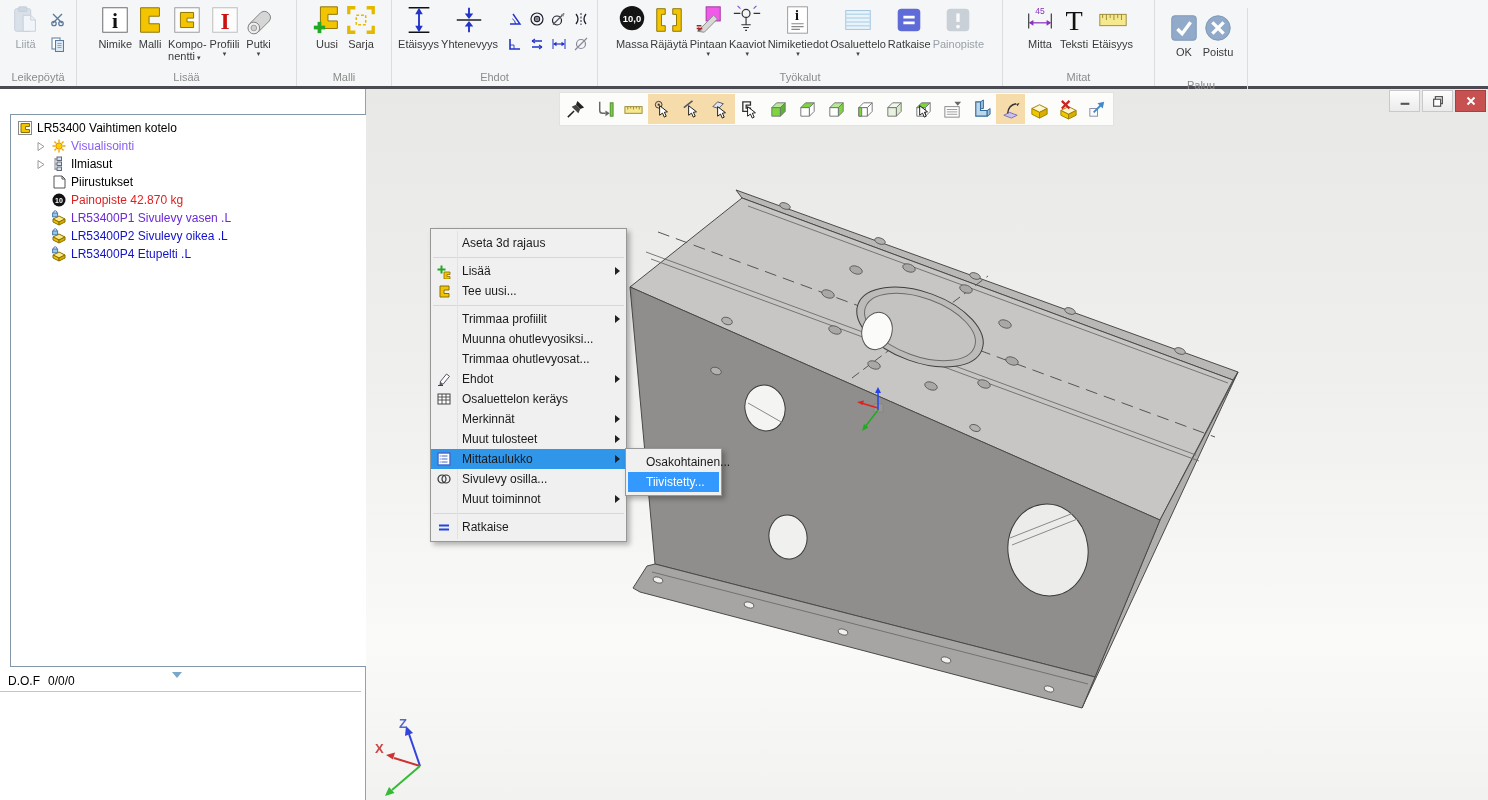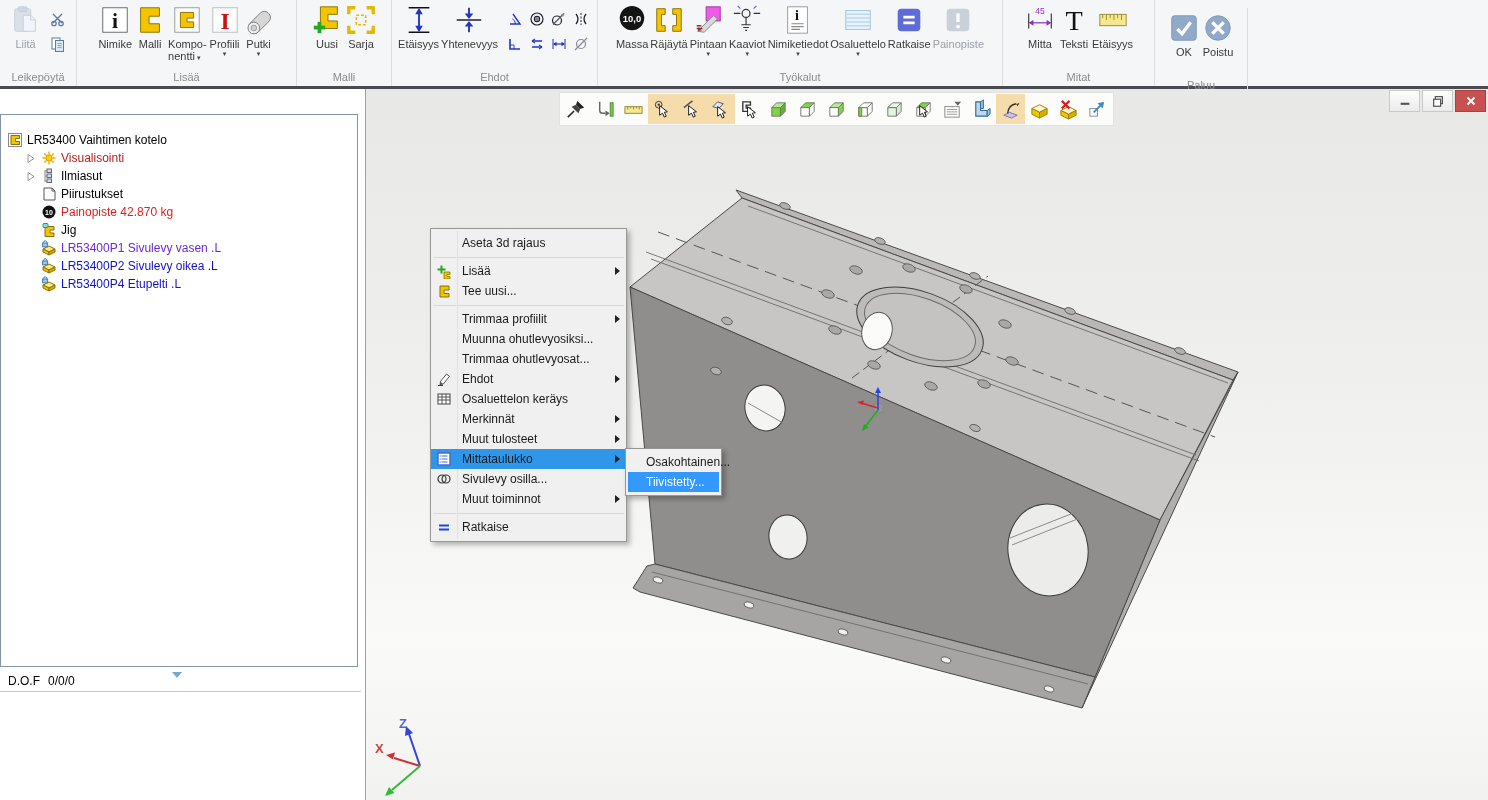--- a/index.html
+++ b/index.html
@@ -24,22 +24,22 @@
   .cond-grid { display:grid; grid-template-columns:repeat(4,22px); grid-auto-rows:25px;
                margin-left:5px; padding-top:5px; align-items:center; justify-items:center; }
   .ic { display:inline-block; }
   .ic svg { width:100%; height:100%; display:block; }
 
   
   #sidepanel { position:absolute; left:0; top:89px; width:366px; height:711px; background:#fff;
                border-right:1px solid #9aa0a6; }
   #panel-header { height:22px; background:linear-gradient(#e3eef9,#c2d8ec); border-bottom:1px solid #a8c0d6;
                   font-size:12px; color:#111; padding-left:6px; line-height:22px; }
-  #tree-box { position:absolute; left:0; top:25px; width:358px; height:553px;
-              border:1px solid #8296a8; background:#fff; overflow:hidden; padding-top:16px; }
+  #tree-box { position:absolute; left:10px; top:25px; width:358px; height:553px;
+              border:1px solid #8296a8; background:#fff; overflow:hidden; padding-top:4px; }
   .trow { height:18px; display:flex; align-items:center; font-size:12px; gap:4px; padding-left:6px; cursor:default; }
   .texp { width:13px; display:flex; justify-content:center; align-items:center; flex-shrink:0; }
   .tind { width:13px; flex-shrink:0; }
   #dof-bar { position:absolute; left:0; top:581px; width:361px; height:22px; background:#fff;
              border-bottom:1px solid #c5c5c5; font-size:12px; line-height:22px; padding-left:8px; }
   #dof-bar span { margin-right:8px; }
   #dof-splitter { position:absolute; left:172px; top:2px; width:0; height:0; margin:0;
                   border-left:5px solid transparent; border-right:5px solid transparent; border-top:6px solid #7ba7c8; }
 
   
@@ -415,21 +415,21 @@
             <svg width="8" height="9" viewBox="0 0 8 9">
               <path d="M1 0.5 L7 4.5 L1 8.5 Z" fill="none" stroke="#9a9a9a"></path>
             </svg>
           </span>
           <span class="ic" style="width: 16px; height: 16px;">
             <svg viewBox="0 0 16 16">
               <circle cx="8" cy="8" r="3.2" fill="#ffd000" stroke="#e09000"></circle>
               <path d="M8 1.5 V4 M8 12 v2.5 M1.5 8 H4 M12 8 h2.5 M3.4 3.4 L5.2 5.2 M10.8 10.8 l1.8 1.8 M12.6 3.4 L10.8 5.2 M5.2 10.8 l-1.8 1.8" stroke="#f0a800" stroke-width="1.4"></path>
             </svg>
           </span>
-          <span style="color: #b91c1c;">Visualisointi</span>
+          <span style="color: #8b5cf6;">Visualisointi</span>
         </div>
         <div class="trow">
           <span class="tind"></span>
           <span class="texp">
             <svg width="8" height="9" viewBox="0 0 8 9">
               <path d="M1 0.5 L7 4.5 L1 8.5 Z" fill="none" stroke="#9a9a9a"></path>
             </svg>
           </span>
           <span class="ic" style="width: 16px; height: 16px;">
             <svg viewBox="0 0 16 16">
@@ -455,31 +455,20 @@
         <div class="trow">
           <span class="tind"></span>
           <span class="texp"></span>
           <span class="ic" style="width: 16px; height: 16px;">
             <svg viewBox="0 0 16 16">
               <circle cx="8" cy="8" r="6.5" fill="#111"></circle>
               <text x="8" y="10.8" font-size="7" font-weight="bold" text-anchor="middle" fill="#fff">10</text>
             </svg>
           </span>
           <span style="color: rgb(221, 34, 34);">Painopiste 42.870 kg</span>
-        </div>
-        <div class="trow">
-          <span class="tind"></span>
-          <span class="texp"></span>
-          <span class="ic" style="width: 16px; height: 16px;">
-            <svg viewBox="0 0 16 16">
-              <path d="M4 4.5 h9 v3.5 H9 v3 h4 v3.5 H4 z" fill="#f3c500" stroke="#8a7000"></path>
-              <rect x="2" y="1.5" width="5" height="4" rx="1" fill="#8fd8d8" stroke="#3a8a8a"></rect>
-            </svg>
-          </span>
-          <span style="color: rgb(0, 0, 0);">Jig</span>
         </div>
         <div class="trow">
           <span class="tind"></span>
           <span class="texp"></span>
           <span class="ic" style="width: 16px; height: 16px;">
             <svg viewBox="0 0 16 16">
               <polygon points="2,9 8,6 14,9 8,12" fill="#fbe98a" stroke="#8a7000"></polygon>
               <polygon points="2,9 2,12 8,15 8,12" fill="#f0c000" stroke="#8a7000"></polygon>
               <polygon points="14,9 14,12 8,15 8,12" fill="#d8ae00" stroke="#8a7000"></polygon>
               <path d="M2.6 3 v-0.6 a1.6 1.6 0 0 1 3.2 0 V3" fill="none" stroke="#4a7aaa"></path>

